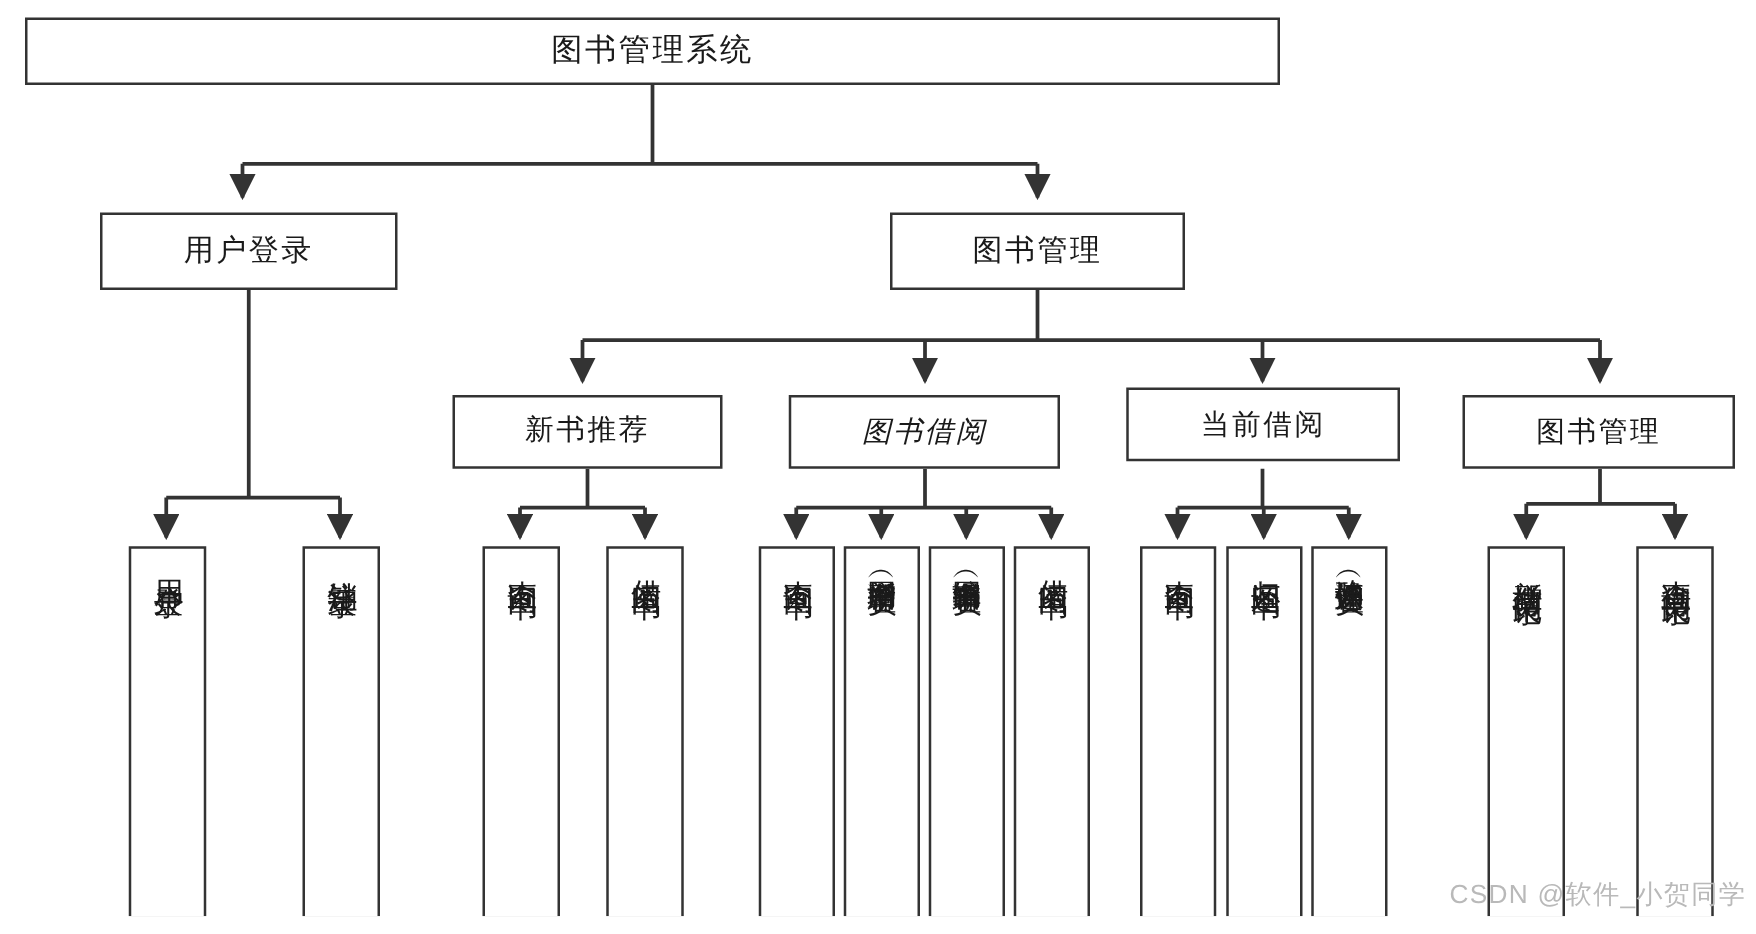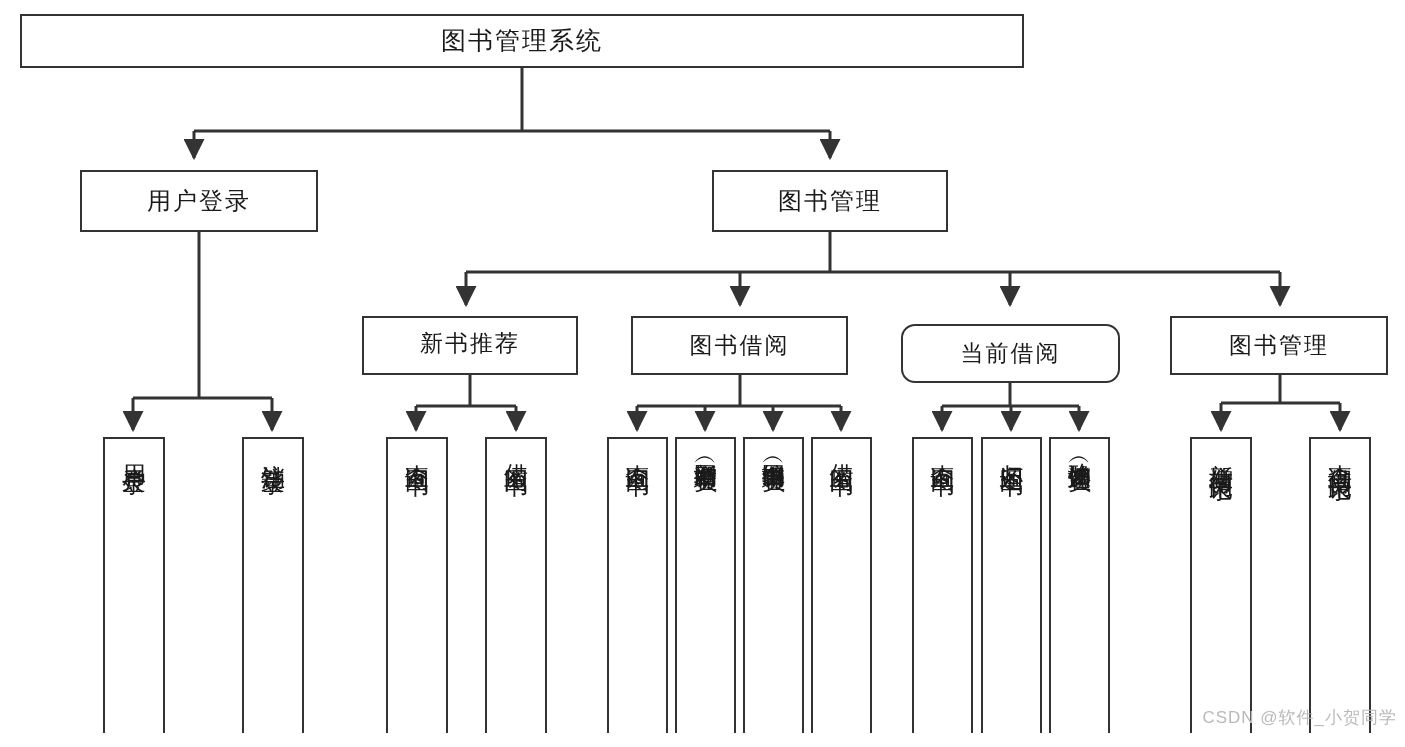--- a/index.html
+++ b/index.html
@@ -59,21 +59,21 @@
     font-size:24px;
     letter-spacing:3px;
     line-height:1;
     white-space:nowrap;
   }
   .node.leaf.tall-text .label{ font-size:23px; letter-spacing:1px; }
   .watermark{
     position:absolute;
     right:8px;
     bottom:4px;
-    font-size:17px;
+    font-size:21px;
     color:#b9b9b9;
     letter-spacing:1px;
     z-index:5;
     white-space:nowrap;
     user-select:none;
     margin-left:30px;
   }
 </style>
 </head>
 <body>
@@ -139,25 +139,25 @@
   </div>
 
   <div class="node lvl2 horiz" style="left:712px; top:170px; width:236px; height:62px;text-align:center;">
     <span class="label">图书管理</span>
   </div>
 
   <div class="node lvl3 horiz" style="left:362px; top:316px; width:216px; height:59px;font-family:Liberation Mono, monospace;">
     <span class="label">新书推荐</span>
   </div>
 
-  <div class="node lvl3 horiz" style="left:631px; top:316px; width:217px; height:59px;">
+  <div class="node lvl3 horiz" style="left:631px; top:316px; width:217px; height:59px;font-style:italic;">
     <span class="label">图书借阅</span>
   </div>
 
-  <div class="node lvl3 horiz" style="left:901px; top:324px; width:219px; height:59px;border-radius:14px;">
+  <div class="node lvl3 horiz" style="left:901px; top:310px; width:219px; height:59px;">
     <span class="label">当前借阅</span>
   </div>
 
   <div class="node lvl3 horiz" style="left:1170px; top:316px; width:218px; height:59px;">
     <span class="label">图书管理</span>
   </div>
 
   <div class="node leaf" style="left:103px; top:437px; width:62px; height:298px;">
     <span class="label">用户登录</span>
   </div>

